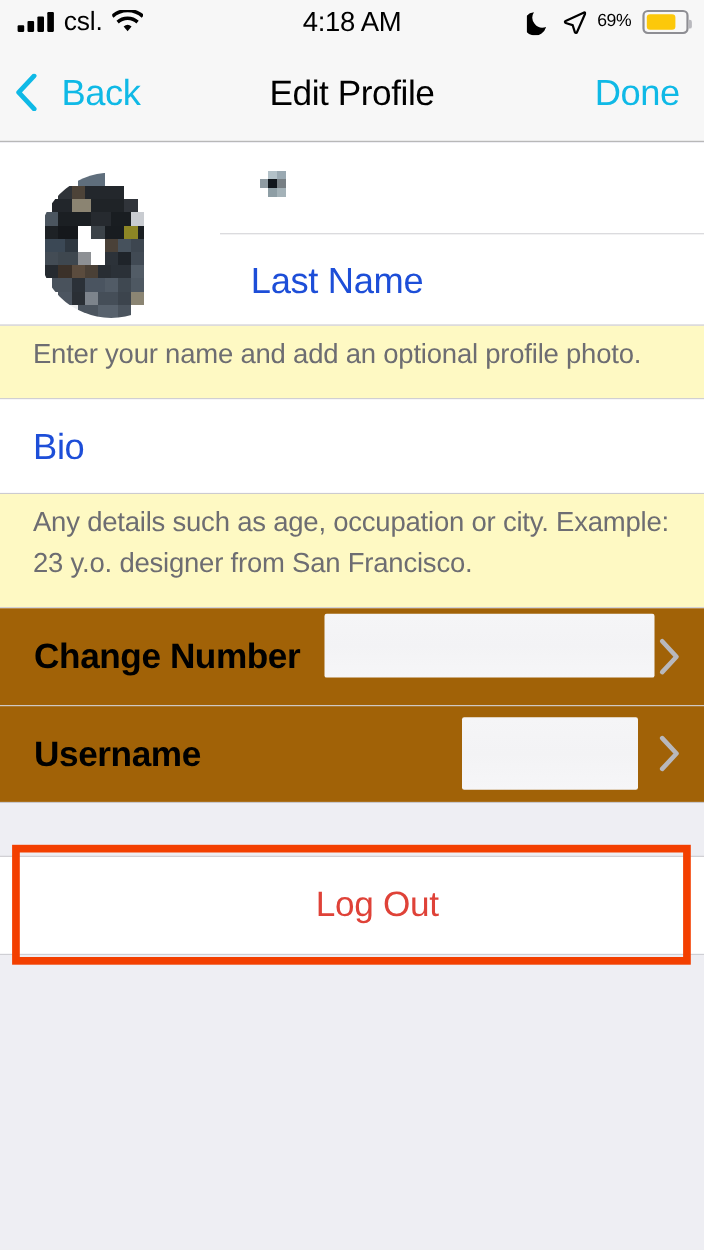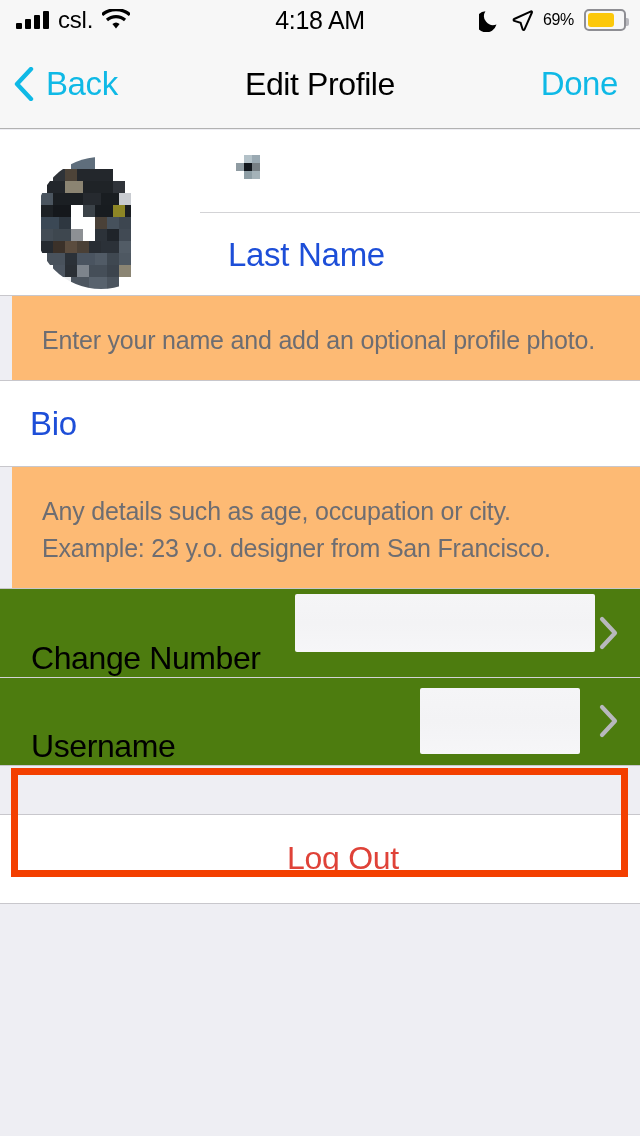--- a/index.html
+++ b/index.html
@@ -95,21 +95,21 @@
     width: 640px; height: 89px;
     background: #f7f7f7;
     border-bottom: 1px solid #b2b2b2;
     display: flex;
     align-items: center;
   }
   .nav-back {
     display: flex;
     align-items: center;
     margin-left: 14px;
-    gap: 12px;
+    gap: 22px;
     cursor: pointer;
   }
   .chev-left { width: 20px; height: 34px; display: block; }
   .nav-back-label {
     font-size: 33px;
     color: #0fb9e6;
     letter-spacing: -0.4px;
   }
   .nav-title {
     position: absolute;
@@ -139,27 +139,26 @@
     height: 1006px;
     background: #eeeef3;
     overflow: hidden;
   }
 
   .group { background: #ffffff; position: relative; }
   .group-sep-top { border-top: 1px solid #c8c7cc; }
   .group-sep-bottom { border-bottom: 1px solid #c8c7cc; }
 
   .footer-note {
-    background: #fdba74;
-    padding: 26px 30px 22px 30px;
+    background: #fef9c3;
+    padding: 8px 30px 22px 30px;
     font-size: 25px;
     line-height: 1.45;
     color: #6d6d72;
     letter-spacing: -0.2px;
-    margin-left: 12px;
   }
 
   
   .name-block {
     position: relative;
     height: 166px;
     background: #fff;
   }
   .avatar {
     position: absolute;
@@ -195,24 +194,25 @@
     align-items: center;
     padding-left: 30px;
     background: #fff;
   }
 
   
   .menu-row {
     position: relative;
     height: 88px;
     display: flex;
-    align-items: flex-end;
+    align-items: center;
     padding-left: 31px;
-    background: #4d7c0f;
+    background: #a16207;
     cursor: pointer;
+    font-weight: bold;
   }
   .menu-row + .menu-row { border-top: 1px solid #d3d3d6; }
   .menu-label {
     font-size: 32px;
     color: #000;
     letter-spacing: -0.4px;
   }
   .menu-value-redacted {
     position: absolute;
     background: linear-gradient(180deg, #f5f5f7 0%, #f3f3f5 50%, #f6f6f8 100%);

